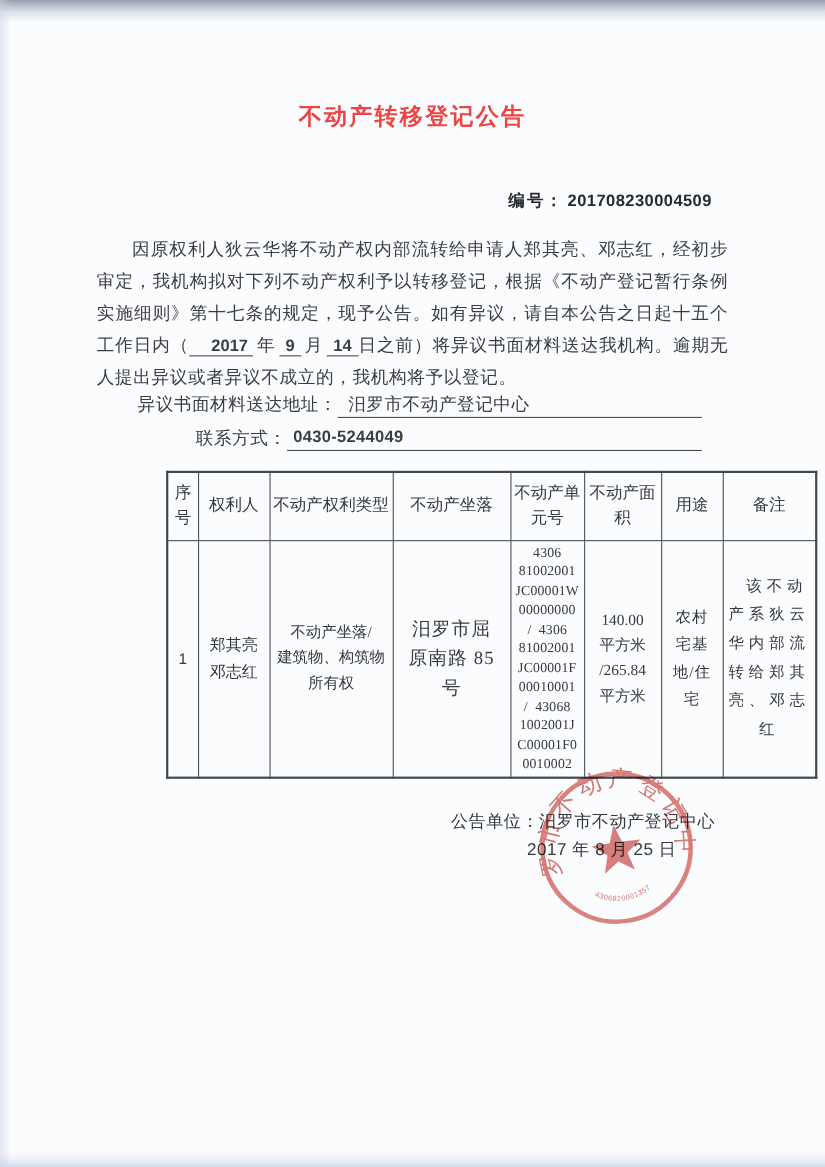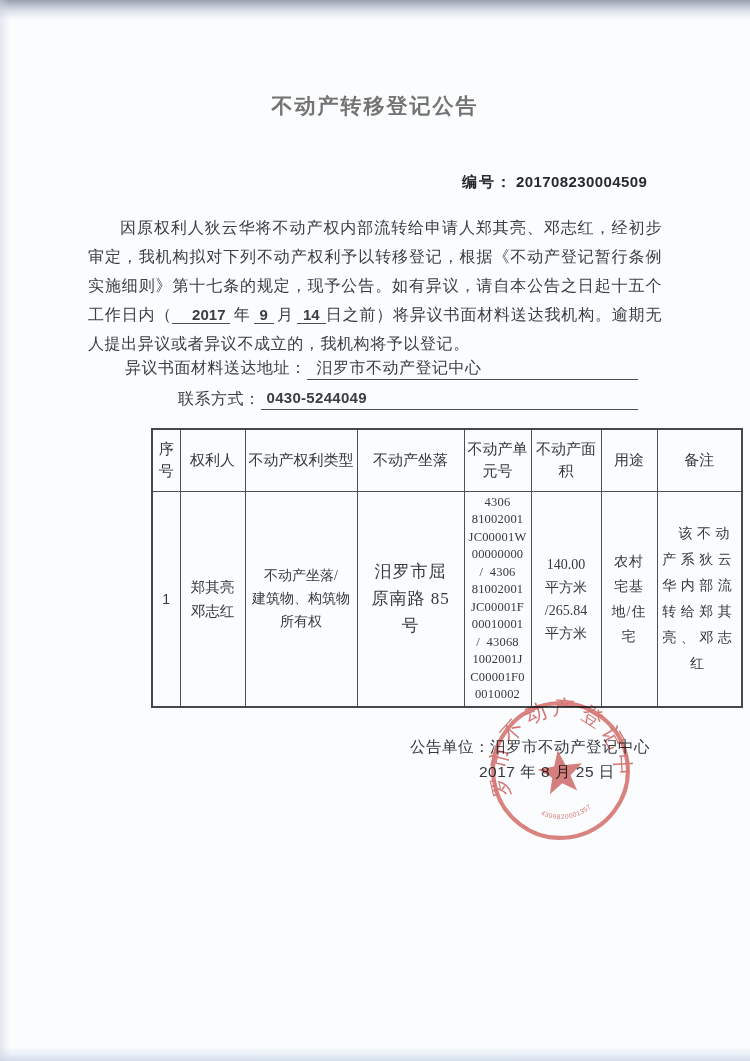--- a/index.html
+++ b/index.html
@@ -10,21 +10,21 @@
   }
   
   .scan-top{position:absolute;top:0;left:0;right:0;height:20px;
     background:linear-gradient(180deg,#97a0ae 0%,#b9c0cc 25%,#dde1e9 55%,rgba(250,251,253,0) 100%);}
   .scan-bottom{position:absolute;bottom:0;left:0;right:0;height:14px;
     background:linear-gradient(0deg,#d2dbee 0%,#e9eef7 45%,rgba(250,251,253,0) 100%);}
   .scan-left{position:absolute;top:0;bottom:0;left:0;width:10px;
     background:linear-gradient(90deg,rgba(205,212,226,.5),rgba(250,251,253,0));}
 
   .title{position:absolute;top:92px;left:0;width:100%;margin:0;text-align:center;
-    font-size:21px;font-weight:700;letter-spacing:2px;color:#737373;}
+    font-size:21px;font-weight:700;letter-spacing:2px;color:#ef4444;}
 
   .doc-no{position:absolute;top:173px;left:462px;font-size:15px;font-weight:700;color:#26292e;}
   .doc-no-label{font-family:"Liberation Sans",sans-serif;letter-spacing:2px;}
   .doc-no-value{font-family:Liberation Sans, sans-serif;letter-spacing:.4px;margin-left:3px;}
 
   .para{position:absolute;top:213px;left:88px;width:574px;
     font-size:16px;line-height:29px;letter-spacing:.6px;
     text-align:justify;text-indent:2em;color:#3a3d42;}
   .blank{border-bottom:1.5px solid #4a4d52;
     font-family:"Liberation Sans",sans-serif;font-weight:700;font-size:15px;letter-spacing:0;}

